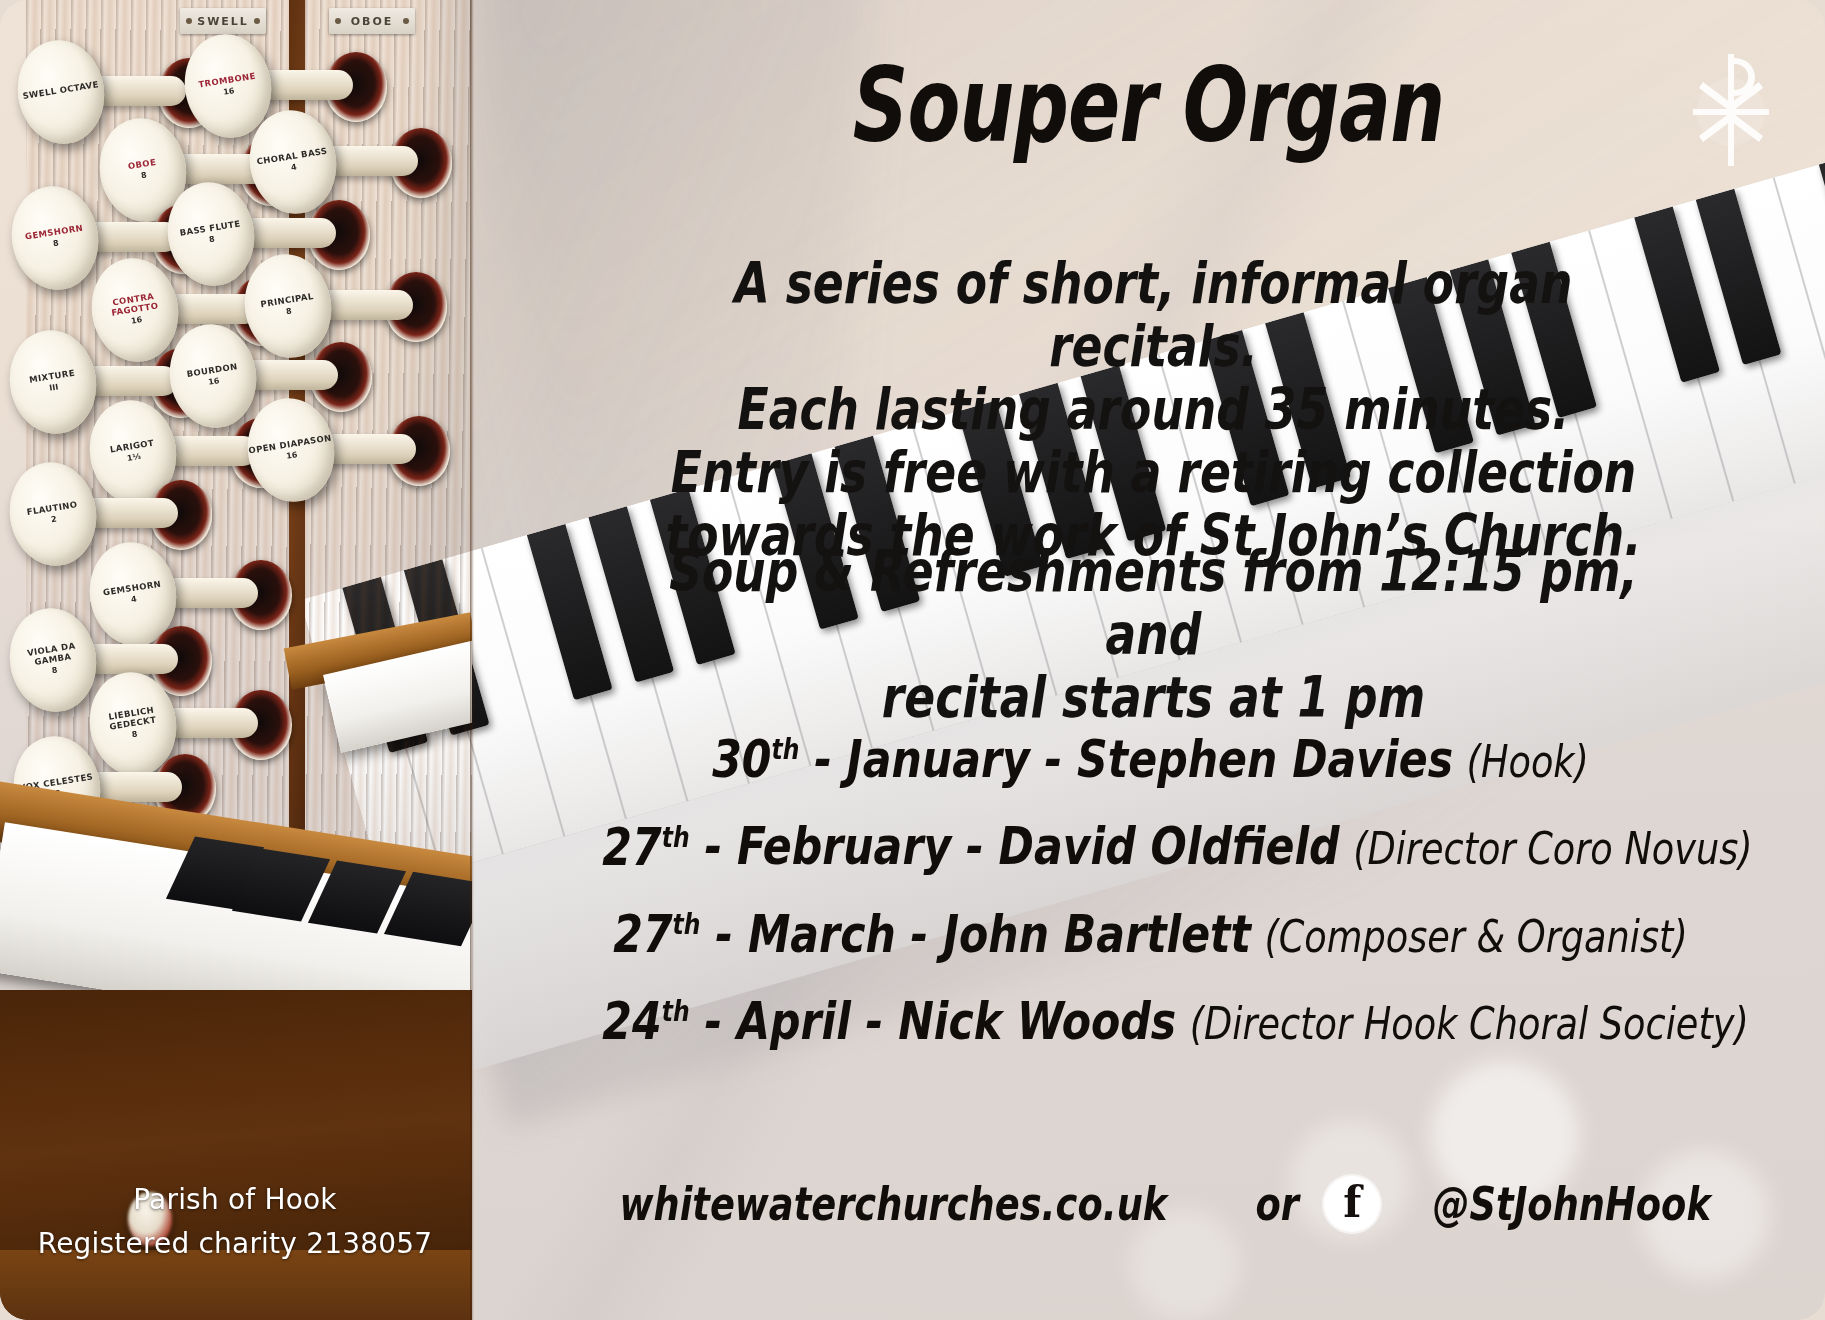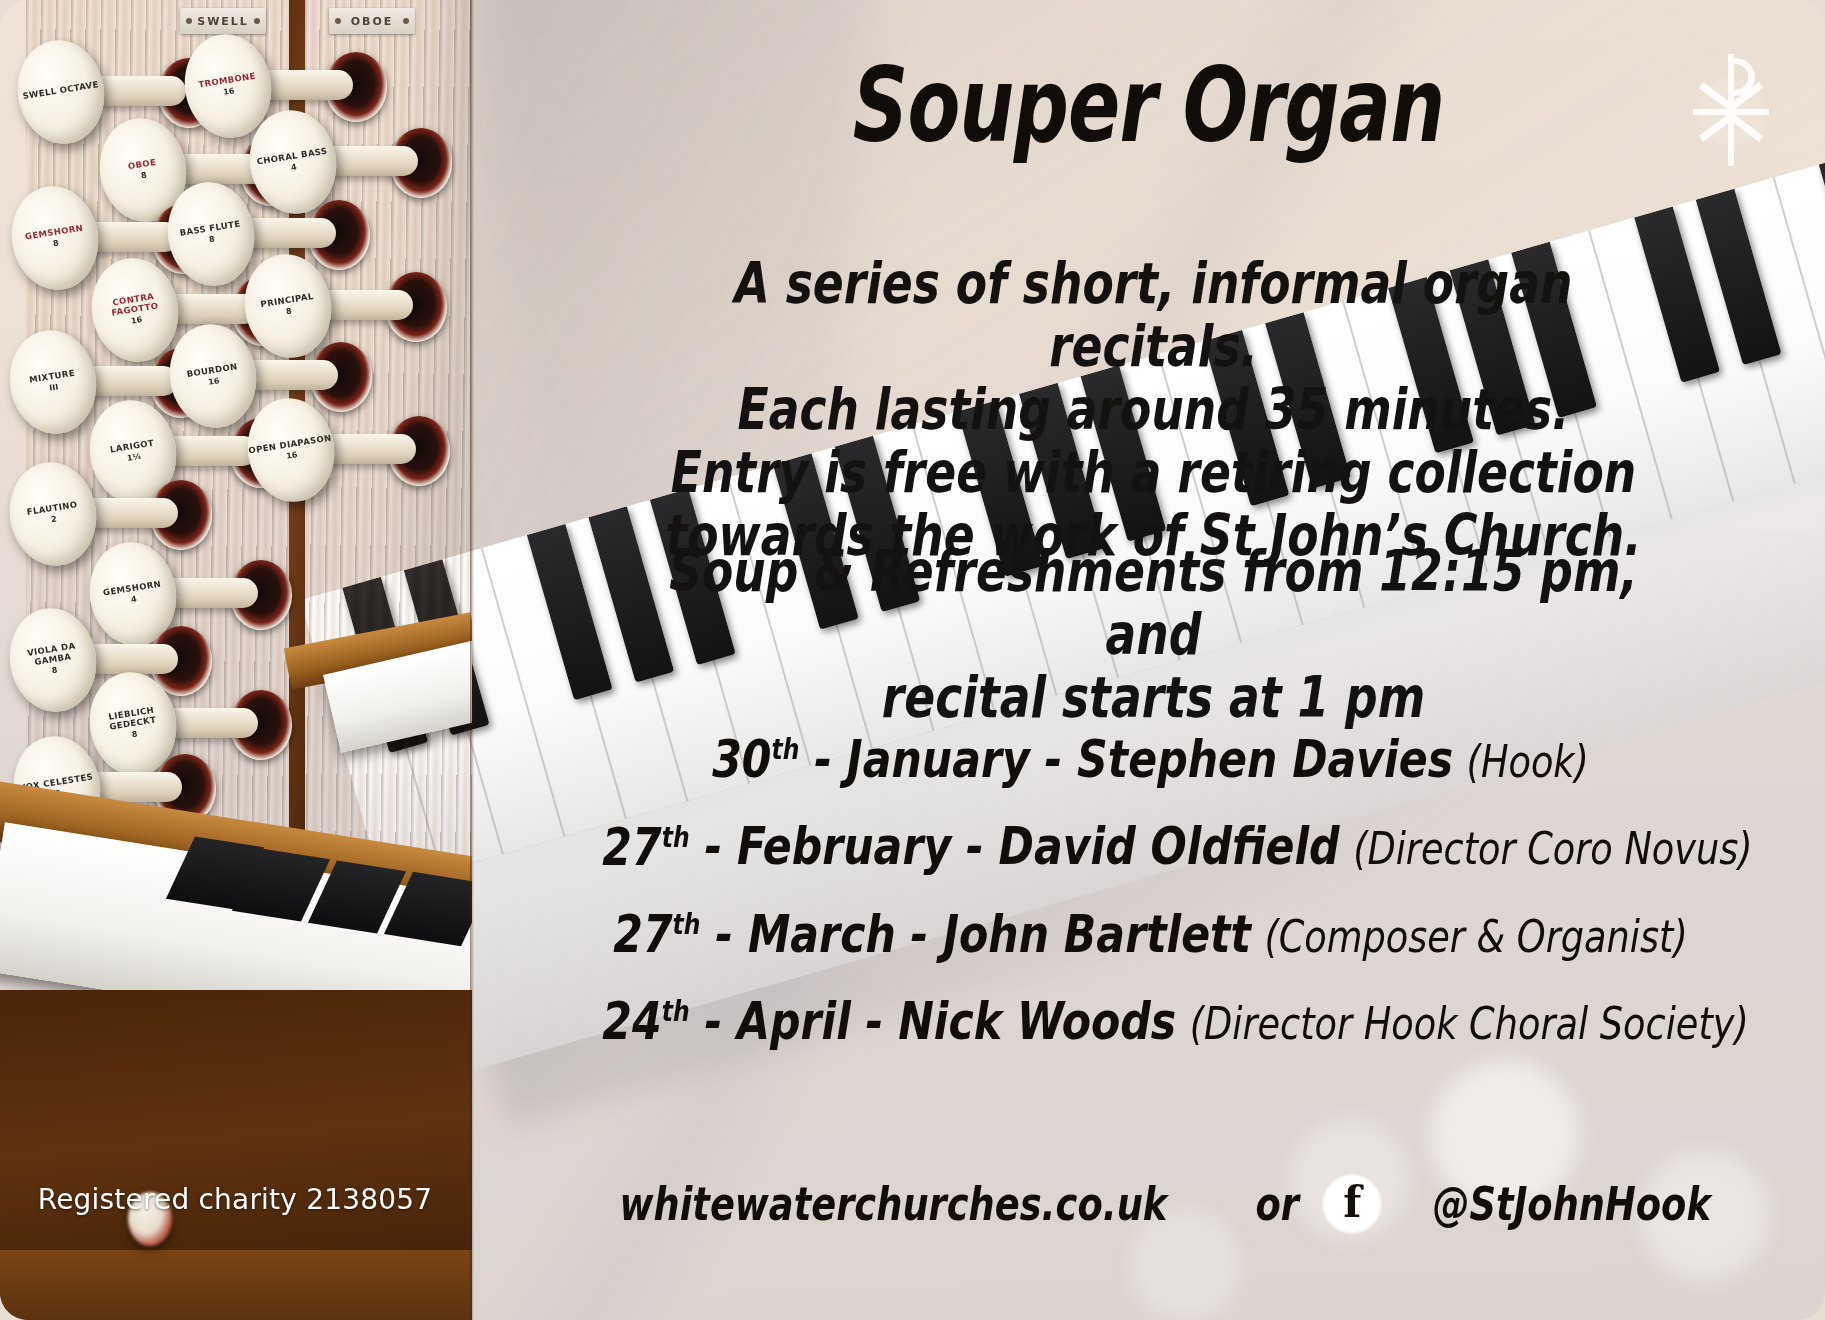--- a/index.html
+++ b/index.html
@@ -569,16 +569,17 @@
 
     <div class="footer">
       <span class="fline">whitewaterchurches.co.uk</span>
       <span class="fline" style="margin:0 2px">or</span>
       <span class="fb-badge"></span>
       <span class="fline">@StJohnHook</span>
     </div>
   </div>
 
   <div class="charity">
+    <div>Parish of Hook</div>
     <div>Registered charity 2138057</div>
   </div>
 
 </div>
 
 </body></html>

